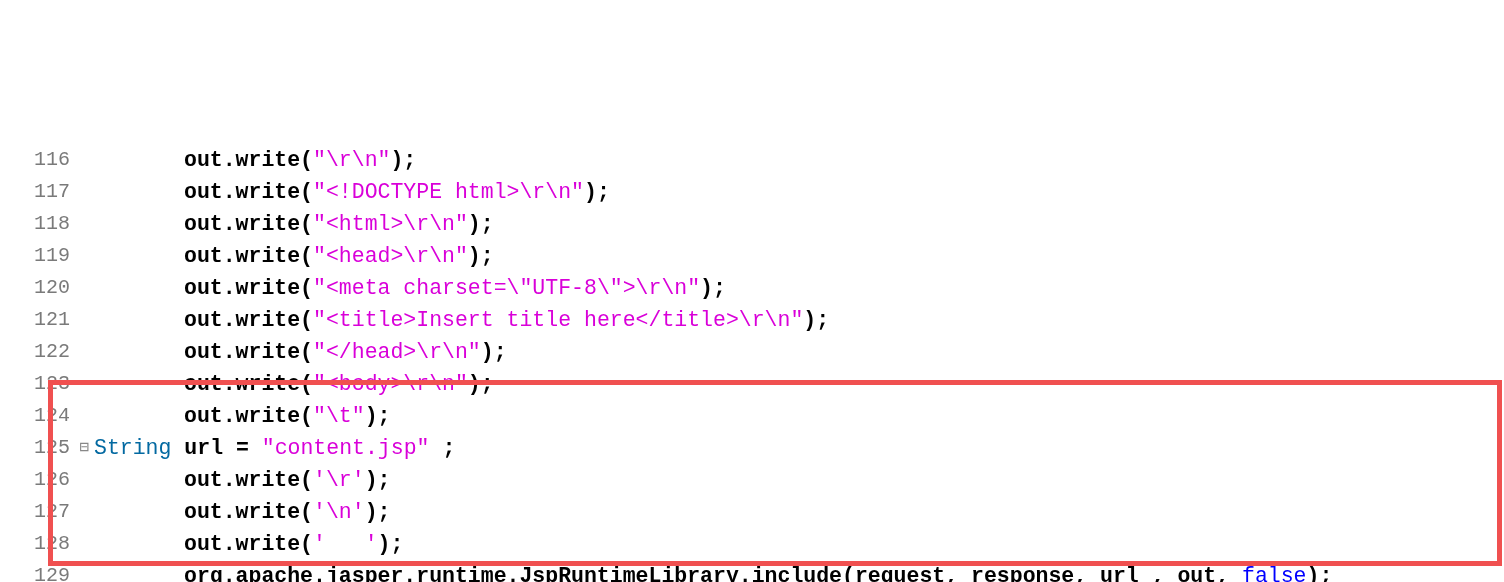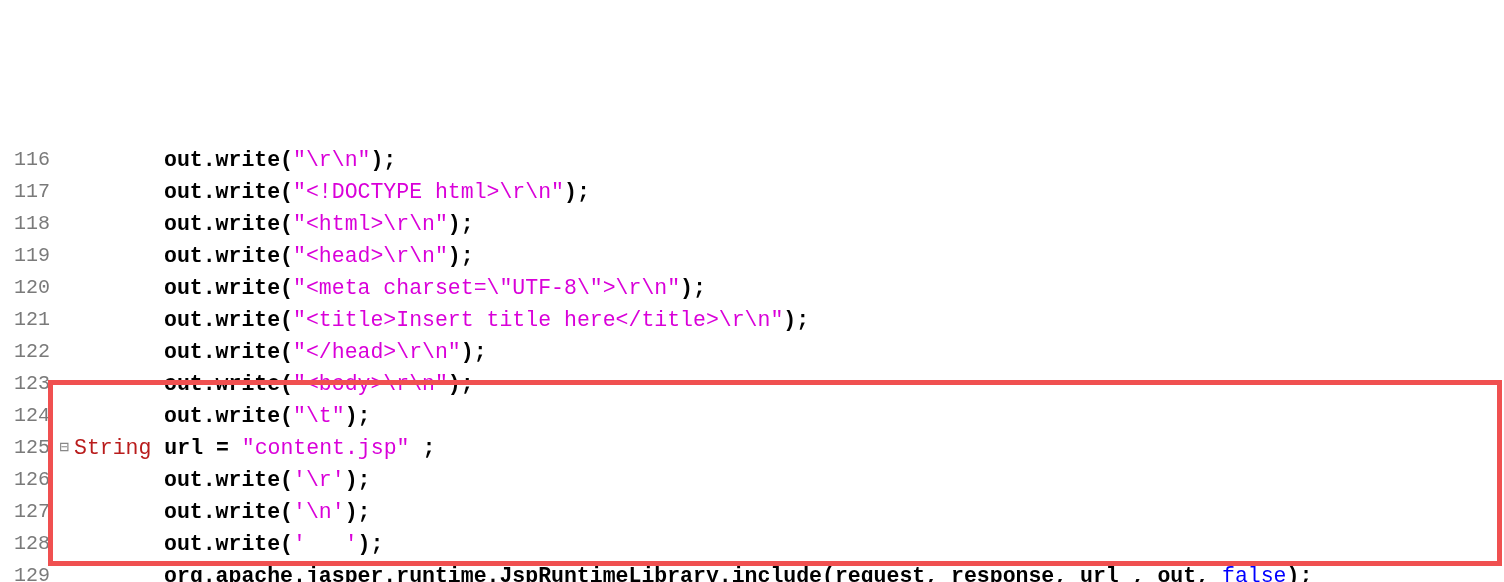--- a/index.html
+++ b/index.html
@@ -13,20 +13,21 @@
   }
   .editor {
     display: flex;
     flex-direction: column;
   }
   .row {
     display: flex;
     align-items: center;
     line-height: 32px;
     height: 32px;
+    margin-left: 20px;
   }
   .lineno {
     width: 50px;
     color: #7a7a7a;
     text-align: right;
     padding-right: 8px;
     user-select: none;
     font-size: 20px;
   }
   .gutter {
@@ -36,21 +37,21 @@
     user-select: none;
     font-size: 16px;
   }
   .code {
     flex: 1;
     padding-left: 4px;
   }
   .indent1 { display:inline-block; width: 90px; }
   .tok-black { color:#000;font-weight:bold; }
   .tok-str { color:#d900d9; }
-  .tok-kw { color:#b91c1c; font-weight: normal; text-align: right; }
+  .tok-kw { color:#0369a1; font-weight: normal; text-align: right; }
   .tok-bool { color:#0000ff; font-weight: normal; }
   .tok-ch { color:#d900d9; }
   .highlight-box {
     position: absolute;
     border: 5px solid #f05050;
     pointer-events: none;
     box-sizing: border-box;
   }
   .wrap {
     position: relative;

